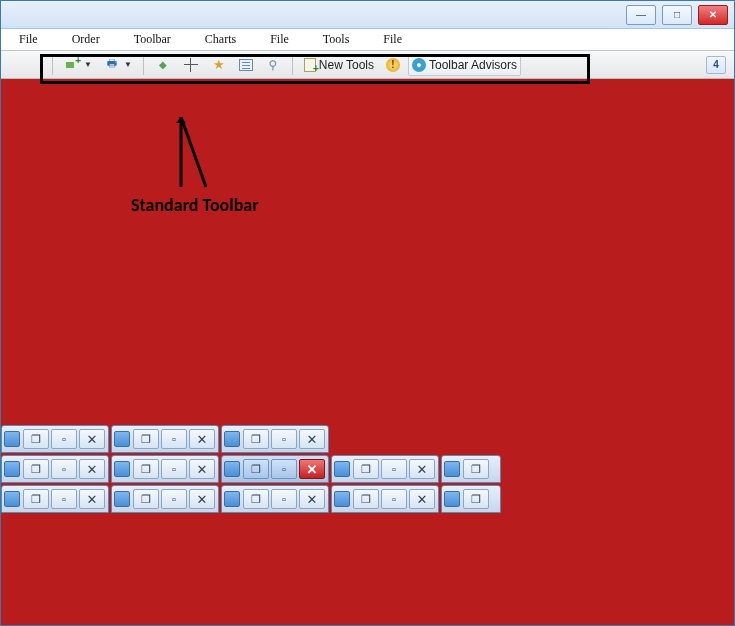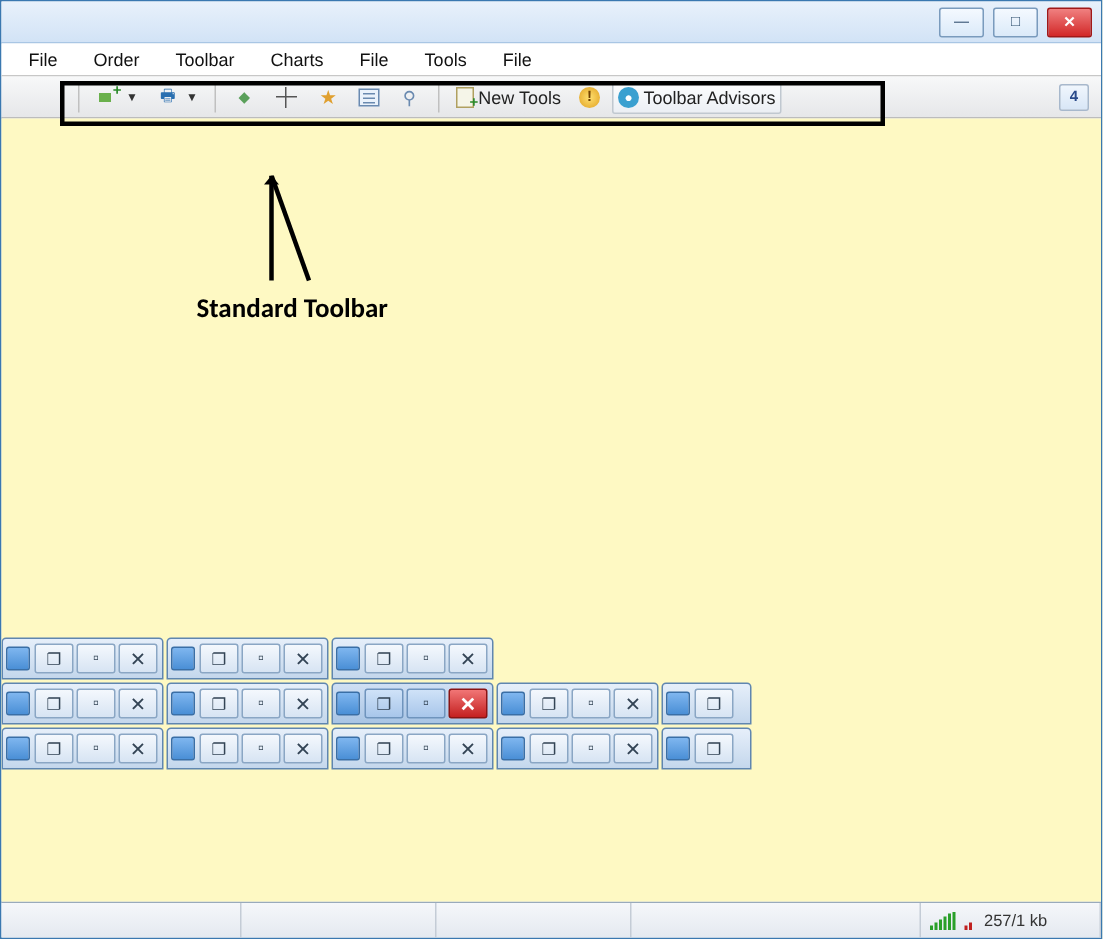--- a/index.html
+++ b/index.html
@@ -1,33 +1,33 @@
 <!DOCTYPE html>
 <html><head>
 <meta charset="utf-8">
 <style>
 * { box-sizing: border-box; margin: 0; padding: 0; }
 html, body { width: 735px; height: 626px; font-family: "Segoe UI", Tahoma, sans-serif; font-size: 12px; overflow: hidden; background: #fff; }
 .window { width: 735px; height: 626px; border: 1px solid #3a78b0; display: flex; flex-direction: column; background: #fff; }
 .titlebar { height: 28px; background: linear-gradient(#e8f1fb, #d2e3f6); display: flex; justify-content: flex-end; align-items: center; padding: 0 6px; gap: 6px; border-bottom: 1px solid #a9c6e4; }
 .tb-btn { width: 30px; height: 20px; border: 1px solid #7a9bbd; border-radius: 2px; display: flex; align-items: center; justify-content: center; background: linear-gradient(#f4f9ff,#dbeaf9); font-size: 10px; color: #2a4a6a; }
 .tb-close { background: linear-gradient(#f08080,#d22828); color: #fff; border-color: #a01818; font-weight: bold; }
-.menubar { height: 22px; display: flex; align-items: center; gap: 4px; padding: 0 8px; border-bottom: 1px solid #c7c7c7; background: #fff; }
+.menubar { height: 22px; display: flex; align-items: center; gap: 14px; padding: 0 8px; border-bottom: 1px solid #c7c7c7; background: #fff; font-family: Liberation Serif, serif; }
 .menu-item { padding: 2px 10px; color: #111; cursor: default; }
 .toolbar-zone { height: 28px; display: flex; align-items: center; background: linear-gradient(#f7f8f9,#e6e7e9); border-bottom: 1px solid #bcbcbc; padding: 0 8px; position: relative; }
 .highlight-box { position: absolute; left: 40px; top: 54px; width: 550px; height: 30px; border: 3px solid #000; pointer-events: none; z-index: 50; }
 .toolbar { display: flex; align-items: center; gap: 4px; margin-left: 40px; }
 .sep { width: 1px; height: 20px; background: #c0c0c0; margin: 0 3px; }
 .tool-btn { height: 22px; min-width: 22px; border: 1px solid transparent; border-radius: 2px; display: flex; align-items: center; justify-content: center; padding: 0 3px; gap: 3px; background: transparent; }
 .tool-btn.bordered { border-color: #c0c8d0; background: linear-gradient(#fdfdfe,#ebeff4); }
 .tool-btn .lbl { color: #222; }
 .icon { width: 16px; height: 16px; display: inline-flex; align-items: center; justify-content: center; font-size: 11px; }
 .dd-arrow { font-size: 8px; color: #333; margin-left: 1px; }
 .rt-badge { margin-left: auto; width: 20px; height: 18px; border: 1px solid #a7b8cc; background: linear-gradient(#f0f6fd,#d8e6f6); border-radius: 2px; font-size: 10px; color: #2a4a8a; display: flex; align-items: center; justify-content: center; font-weight: bold; }
-.workspace { flex: 1; background: #fef9c3; position: relative; overflow: hidden; }
+.workspace { flex: 1; background: #b91c1c; position: relative; overflow: hidden; }
 .annotation { position: absolute; left: 130px; top: 115px; font-family: Calibri, sans-serif; font-size: 18px; font-weight: bold; color: #000; }
 .leader { position: absolute; left: 175px; top: 38px; pointer-events: none; }
 .child-strip { position: absolute; left: 0; display: flex; }
 .cw { height: 28px; border: 1px solid #5f86b0; background: linear-gradient(#e6effa,#c4d7ec); display: flex; align-items: center; padding: 0 2px; border-radius: 3px 3px 0 0; margin-right: 2px; }
 .cw.active { background: linear-gradient(#d0e0f4,#a8c4e4); }
 .cw-ico { width: 16px; height: 16px; background: linear-gradient(#7fb6ef,#4a8fd6); border: 1px solid #3a6fa6; border-radius: 2px; margin-right: 2px; }
 .cw-btn { width: 26px; height: 20px; border: 1px solid #8aa6c4; background: linear-gradient(#f4f8fd,#d7e4f3); border-radius: 2px; display: flex; align-items: center; justify-content: center; font-size: 11px; color: #345; margin: 0 1px; }
 .cw-btn.closebtn { font-size: 13px; }
 .cw-btn.active-close { background: linear-gradient(#f17676,#c42020); color: #fff; border-color: #8a1414; font-weight: bold; }
 .cw-btn.active-rest { background: linear-gradient(#cfe2f8,#a8c6ea); border-color: #6f94bd; }
@@ -206,35 +206,14 @@
         <div class="cw-btn">▫</div>
         <div class="cw-btn closebtn">✕</div>
       </div>
       <div class="cw" style="width:60px">
         <div class="cw-ico"></div>
         <div class="cw-btn">❐</div>
       </div>
     </div>
   </div>
 
-  <div class="statusbar">
-    <div class="sb-cell" style="width:160px"></div>
-    <div class="sb-cell" style="width:130px"></div>
-    <div class="sb-cell" style="width:130px"></div>
-    <div class="sb-cell sb-spacer"></div>
-    <div class="sb-cell" style="width:120px">
-      <div class="sig">
-          <span></span>
-          <span></span>
-          <span></span>
-          <span></span>
-          <span></span>
-          <span></span>
-        </div>
-      <div class="sig red" style="margin-right:8px">
-          <span></span>
-          <span></span>
-        </div>
-      <span>257/1 kb</span>
-    </div>
-  </div>
 
 </div>
 
 </body></html>

